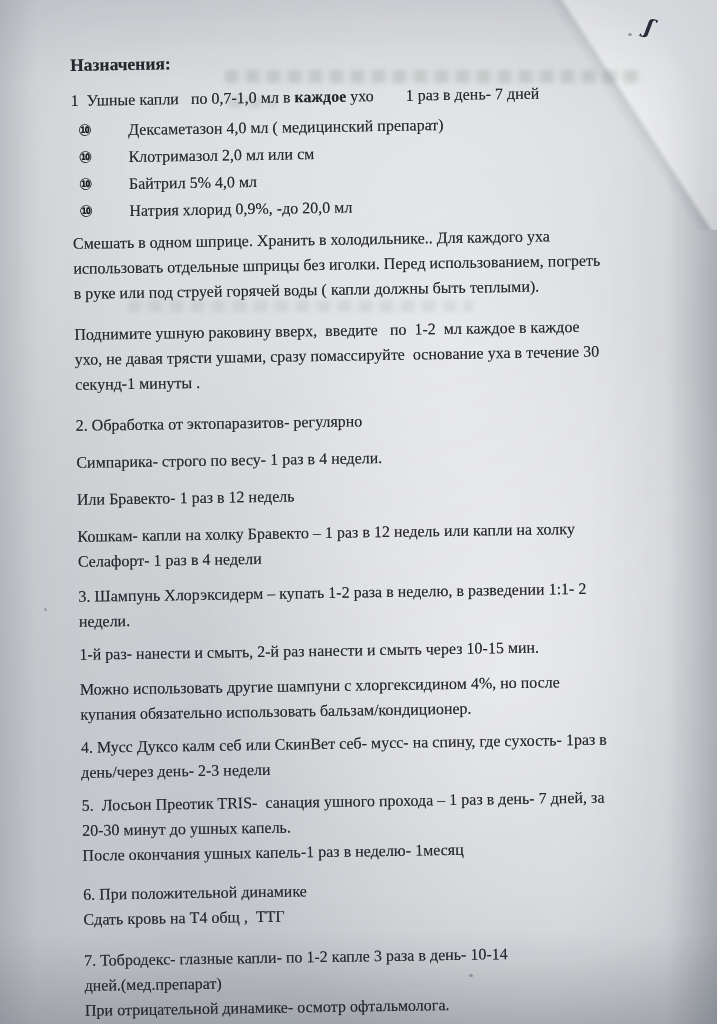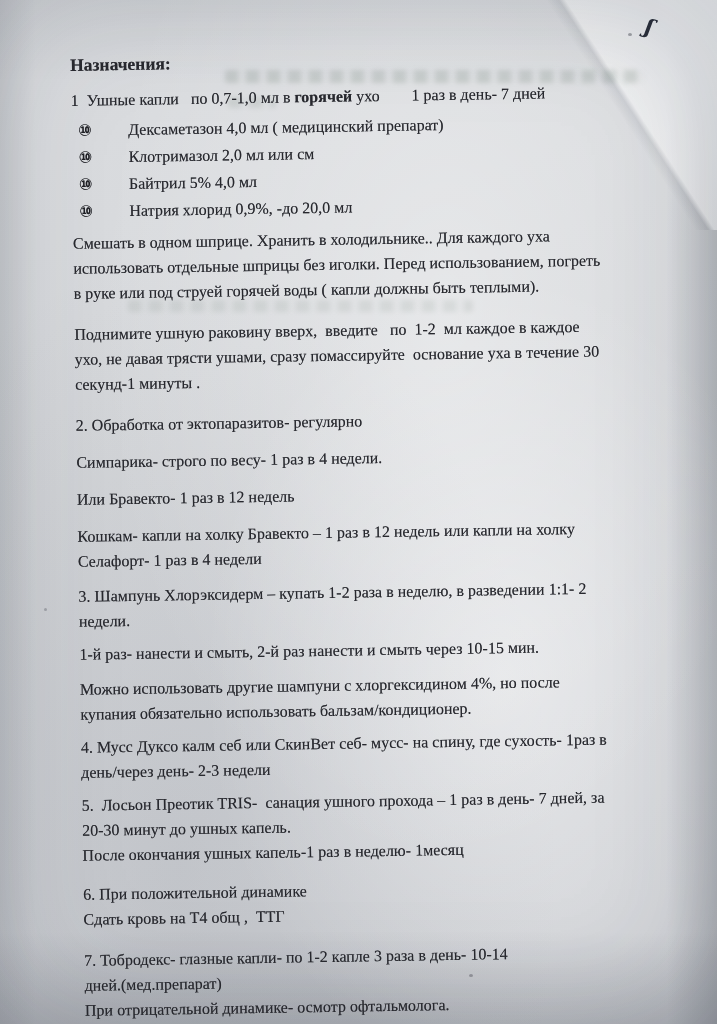--- a/index.html
+++ b/index.html
@@ -81,21 +81,21 @@
 <div class="speck speck-1"></div>
 <div class="speck speck-2"></div>
 <div class="speck speck-3"></div>
 
 <span class="handwritten">ʃ</span>
 
 <div class="sheet-content">
 
   <p class="title">Назначения:</p>
 
-  <p class="rx-line"><span>1  Ушные капли   по 0,7-1,0 мл в </span><span class="b">горячей</span><span> ухо        1 раз в день- 7 дней</span></p>
+  <p class="rx-line"><span>1  Ушные капли   по 0,7-1,0 мл в </span><span class="b">каждое</span><span> ухо        1 раз в день- 7 дней</span></p>
 
   <ul class="ingredients">
     <li>
       <span class="bullet">⑩</span>
       <span>Дексаметазон 4,0 мл ( медицинский препарат)</span>
     </li>
     <li>
       <span class="bullet">⑩</span>
       <span>Клотримазол 2,0 мл или см</span>
     </li>

